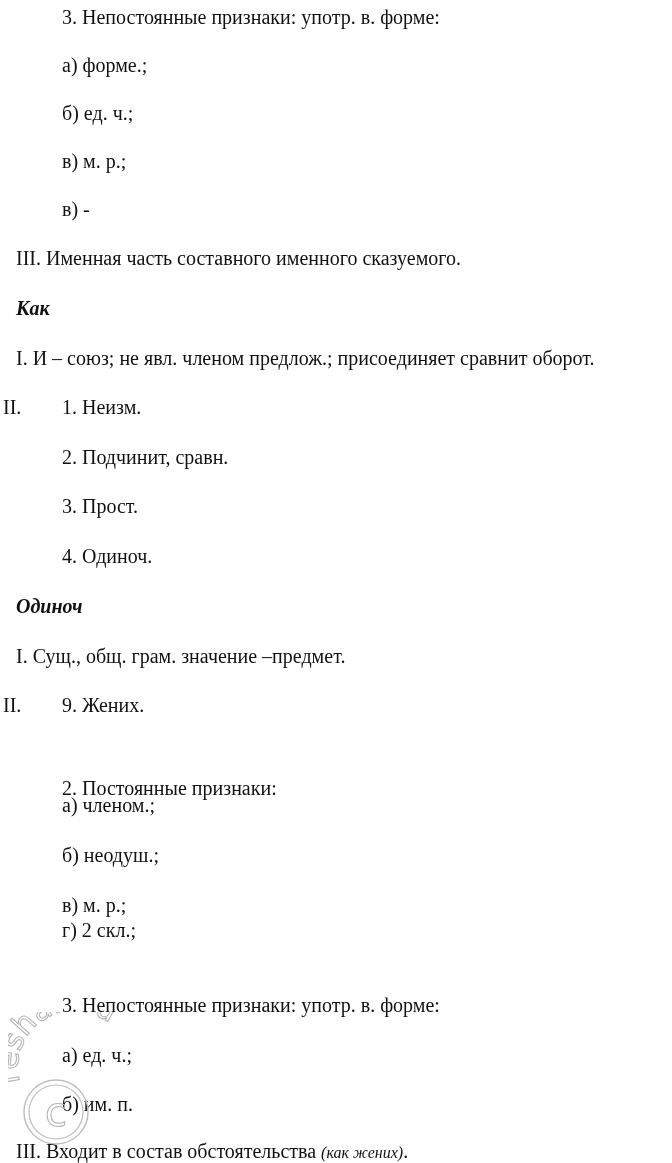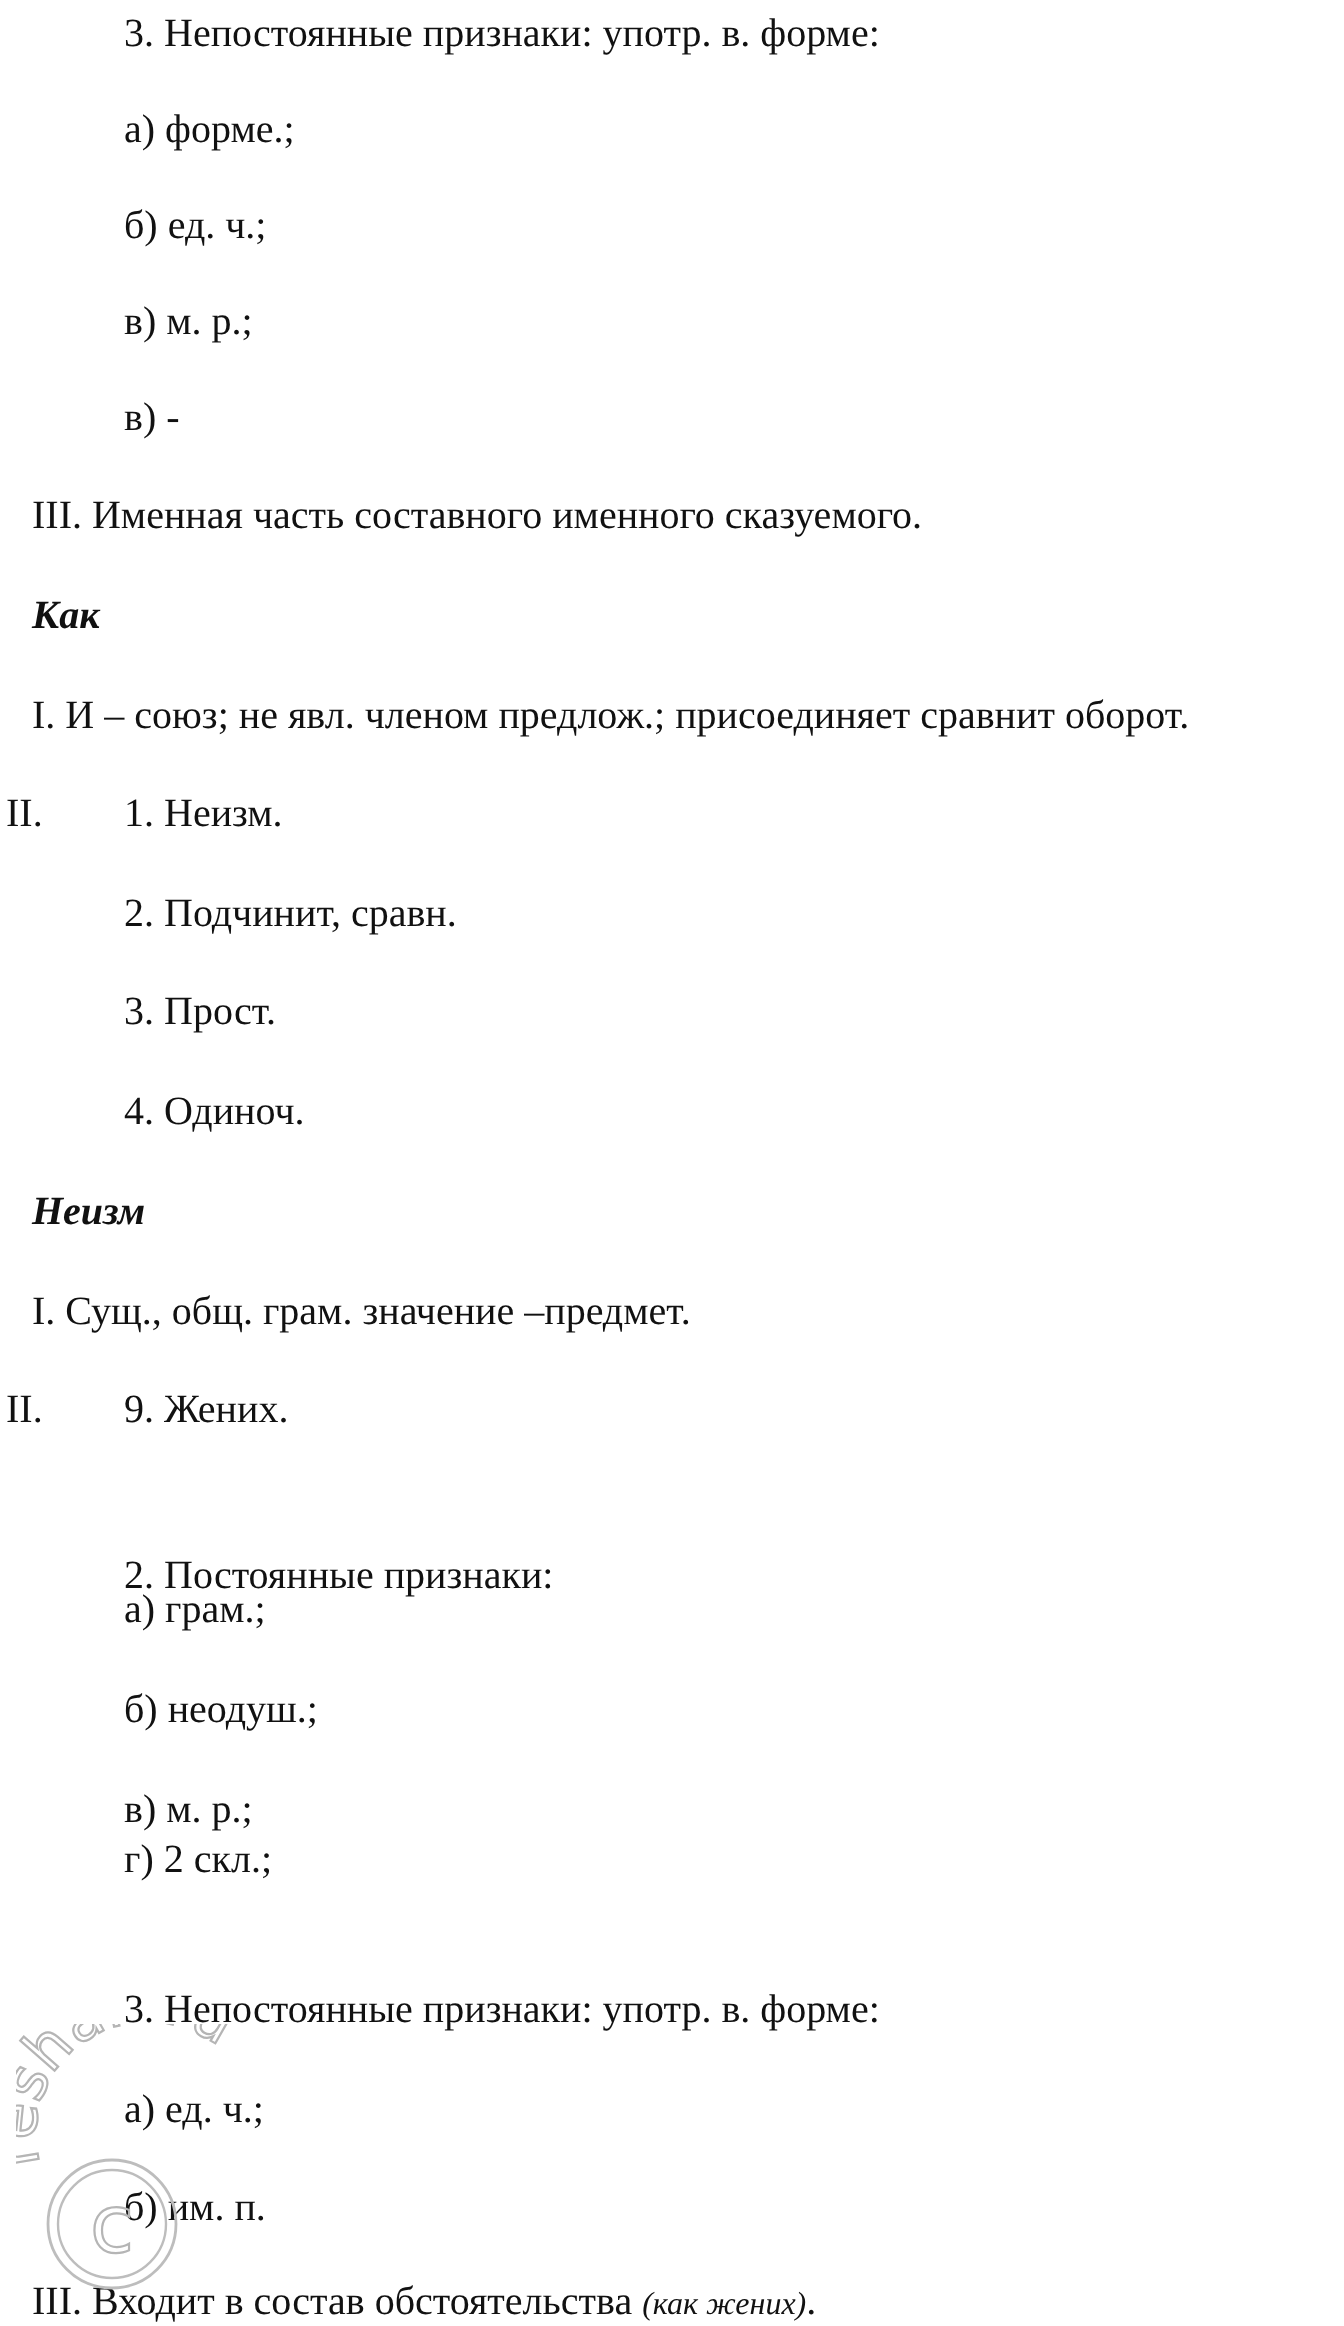--- a/index.html
+++ b/index.html
@@ -61,26 +61,26 @@
   <div class="line flush" style="top:246px">III. Именная часть составного именного сказуемого.</div>
 
   <div class="line flush heading" style="top:296px">Как</div>
   <div class="line flush" style="top:346px">I. И – союз; не явл. членом предлож.; присоединяет сравнит оборот.</div>
   <div class="line" style="top:395px; left:3px">II.</div>
   <div class="line indent" style="top:395px">1. Неизм.</div>
   <div class="line indent" style="top:445px">2. Подчинит, сравн.</div>
   <div class="line indent" style="top:494px">3. Прост.</div>
   <div class="line indent" style="top:544px">4. Одиноч.</div>
 
-  <div class="line flush heading" style="top:594px">Неизм</div>
+  <div class="line flush heading" style="top:594px">Одиноч</div>
   <div class="line flush" style="top:644px">I. Сущ., общ. грам. значение –предмет.</div>
   <div class="line" style="top:693px; left:3px">II.</div>
   <div class="line indent" style="top:693px">9. Жених.</div>
   <div class="line indent" style="top:776px">2. Постоянные признаки:</div>
-  <div class="line indent" style="top:793px">а) грам.;</div>
+  <div class="line indent" style="top:793px">а) членом.;</div>
   <div class="line indent" style="top:843px">б) неодуш.;</div>
   <div class="line indent" style="top:893px">в) м. р.;</div>
   <div class="line indent" style="top:918px">г) 2 скл.;</div>
   <div class="line indent" style="top:993px">3. Непостоянные признаки: употр. в. форме:</div>
   <div class="line indent" style="top:1043px">а) ед. ч.;</div>
   <div class="line indent" style="top:1092px">б) им. п.</div>
 
   <div class="line flush" style="top:1139px">
     <span>III. Входит в состав обстоятельства </span><span class="item-italic">(как жених)</span><span>.</span>
   </div>

